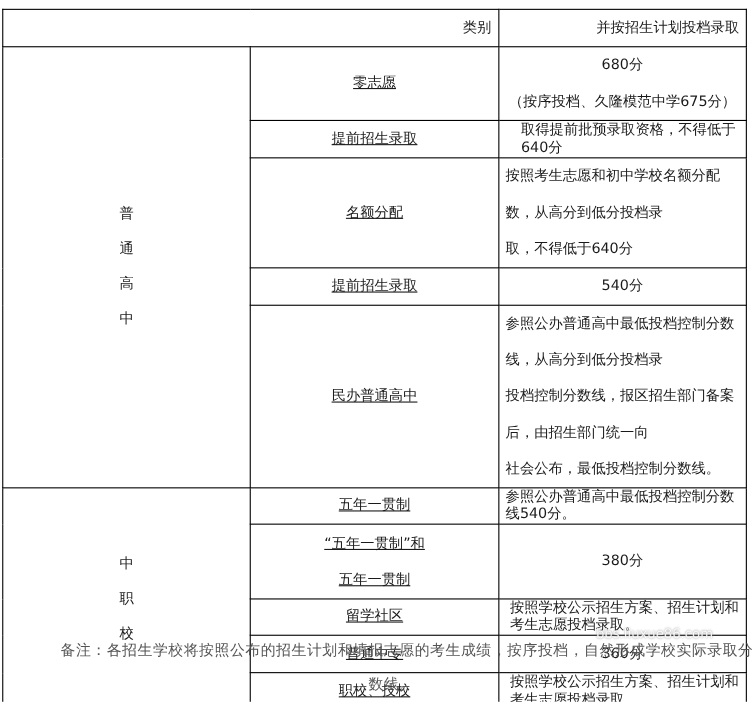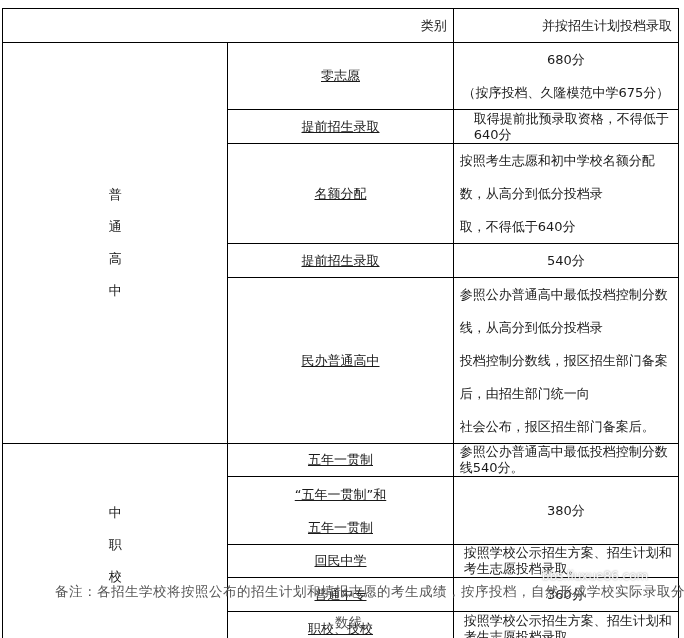--- a/index.html
+++ b/index.html
@@ -74,42 +74,42 @@
     </tr>
     <tr style="height:34px">
       <td class="c-sub">提前招生录取</td>
       <td class="c-val center">540分</td>
     </tr>
     <tr style="height:101px">
       <td class="c-sub">民办普通高中</td>
       <td class="c-val multiline">
         <div>参照公办普通高中最低投档控制分数线，从高分到低分投档录</div>
         <div>投档控制分数线，报区招生部门备案后，由招生部门统一向</div>
-        <div>社会公布，报区招生部门备案后。</div>
+        <div>社会公布，最低投档控制分数线。</div>
       </td>
     </tr>
 
     <tr style="height:33px">
       <td rowspan="5" class="c-cat vert">
         <span>中</span>
         <span>职</span>
         <span>校</span>
       </td>
       <td class="c-sub">五年一贯制</td>
       <td class="c-val">参照公办普通高中最低投档控制分数线540分。</td>
     </tr>
     <tr style="height:68px">
       <td class="c-sub multiline">
         <div>“五年一贯制”和</div>
         <div>五年一贯制</div>
       </td>
       <td class="c-val center">380分</td>
     </tr>
     <tr style="height:33px">
-      <td class="c-sub">回民中学</td>
+      <td class="c-sub">留学社区</td>
       <td class="c-val" style="padding-left:10px">按照学校公示招生方案、招生计划和考生志愿投档录取。</td>
     </tr>
     <tr style="height:34px">
       <td class="c-sub">普通中专</td>
       <td class="c-val center">360分</td>
     </tr>
     <tr style="height:34px">
       <td class="c-sub">职校、技校</td>
       <td class="c-val" style="padding-left:10px">按照学校公示招生方案、招生计划和考生志愿投档录取。</td>
     </tr>

